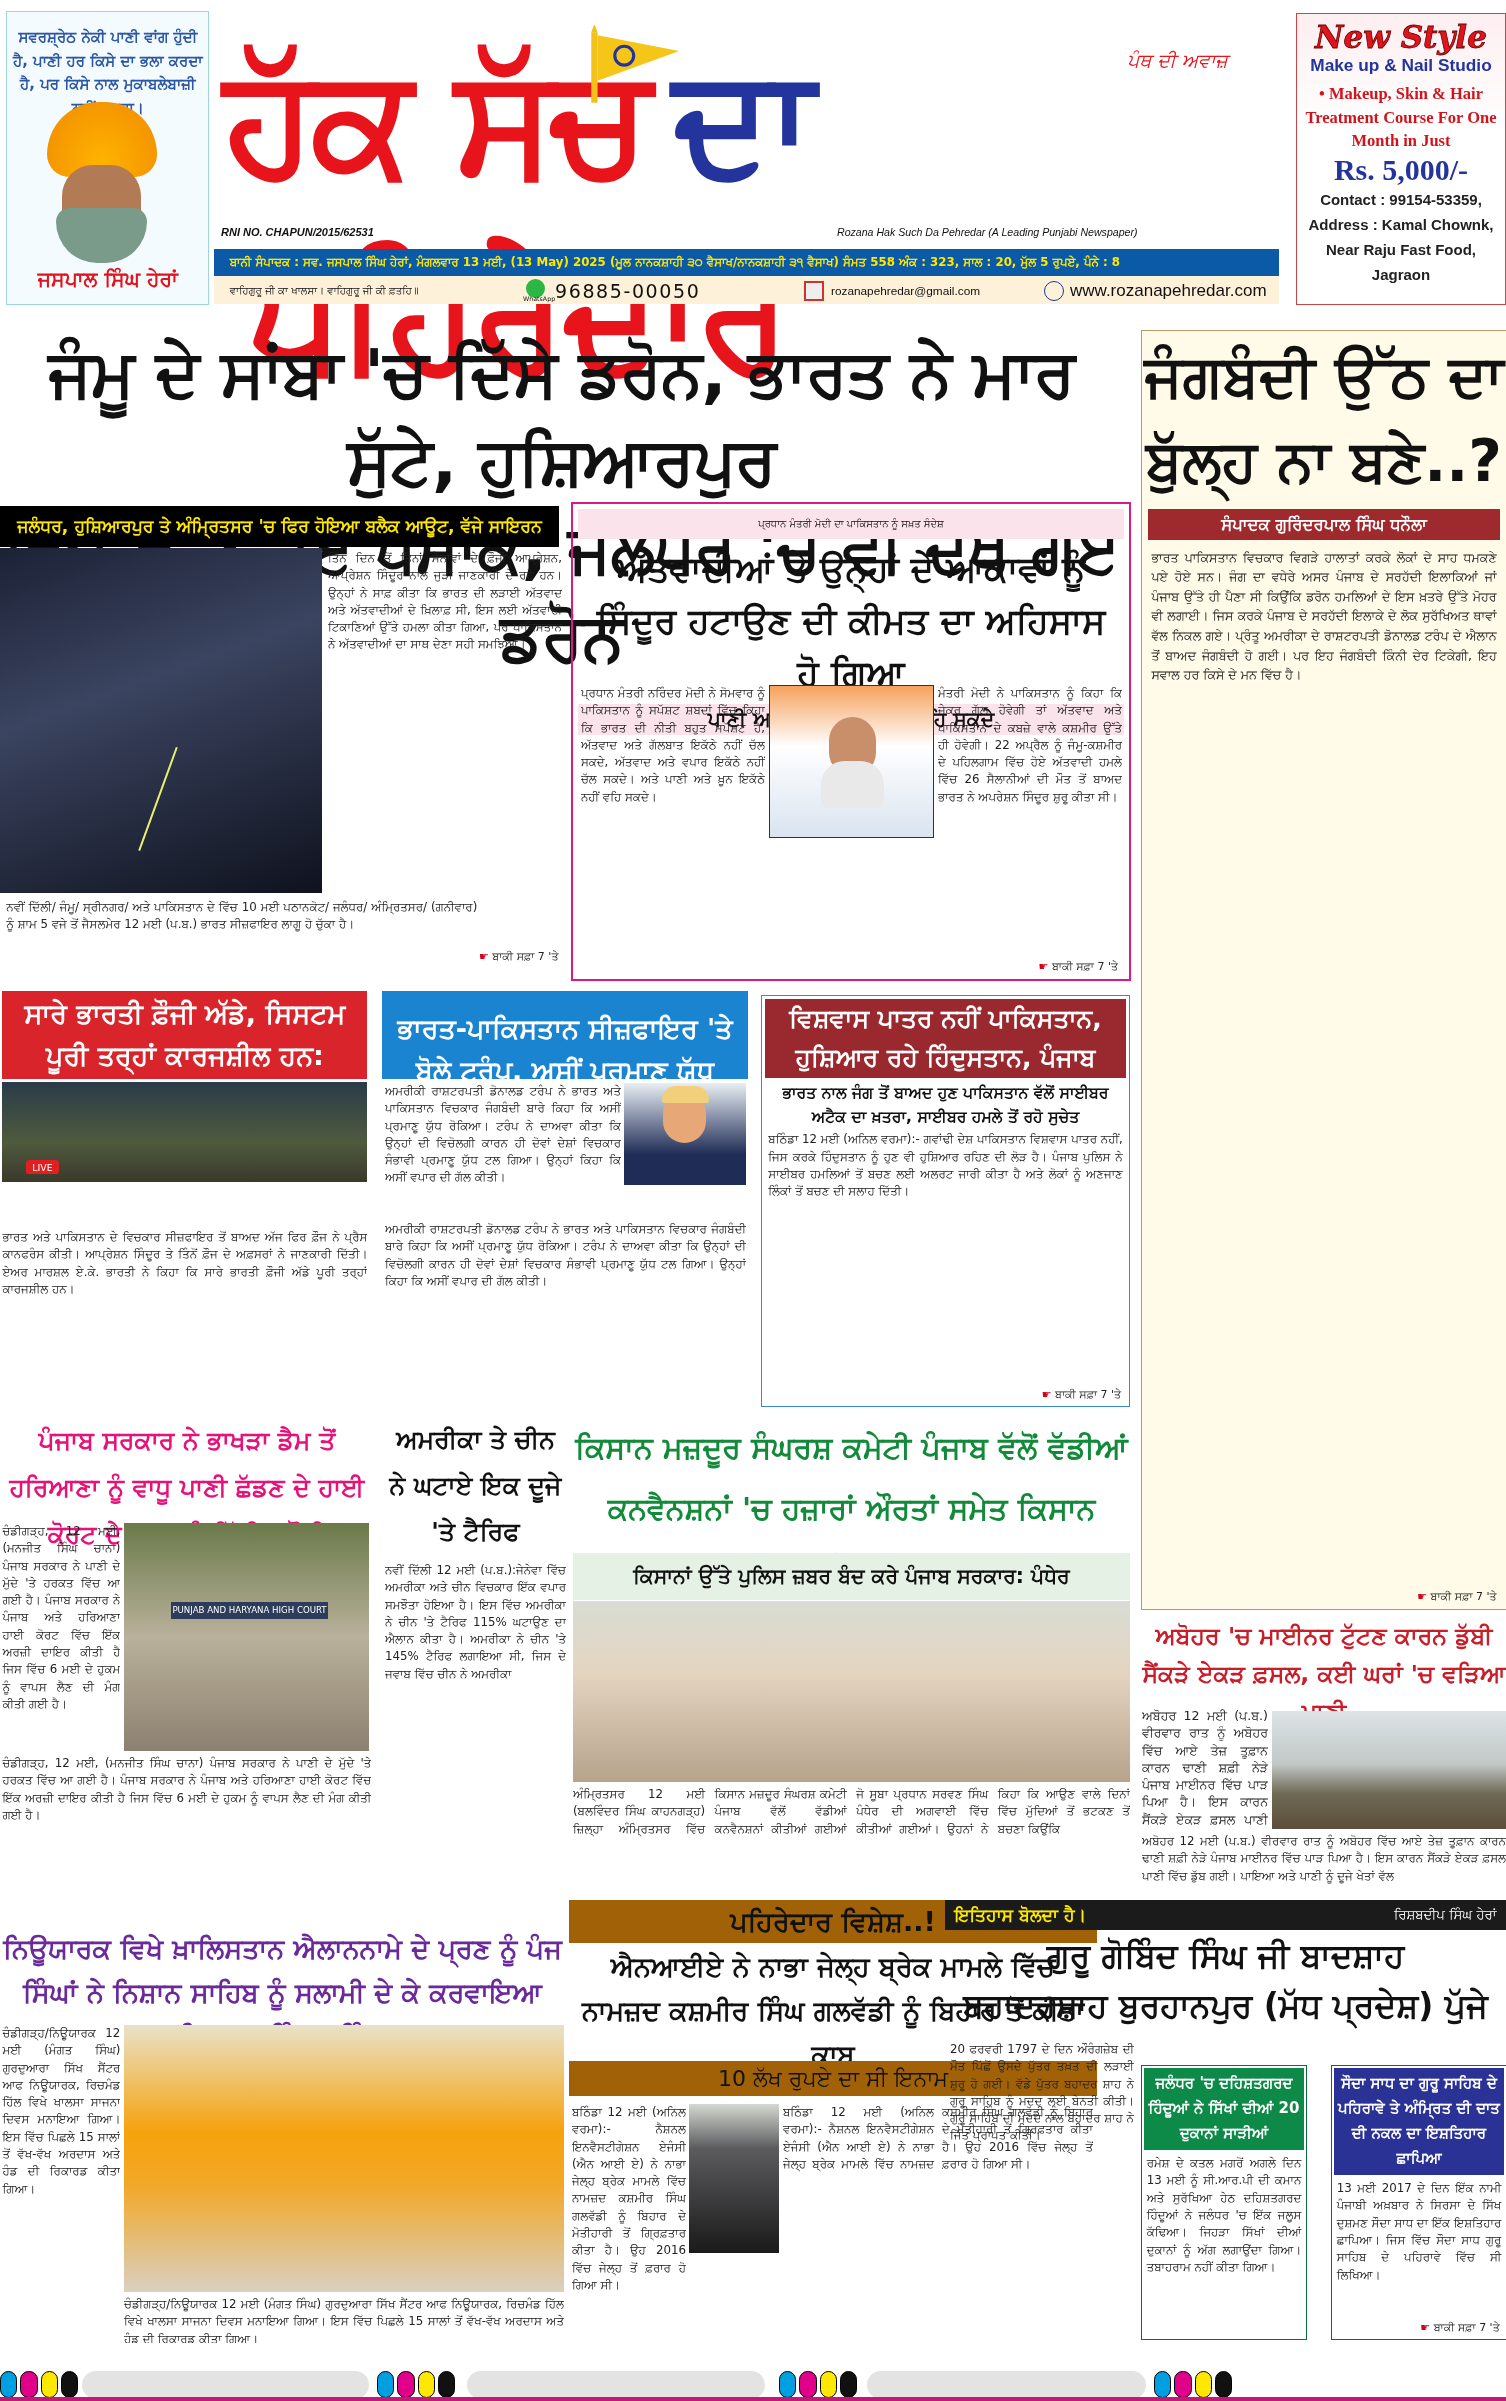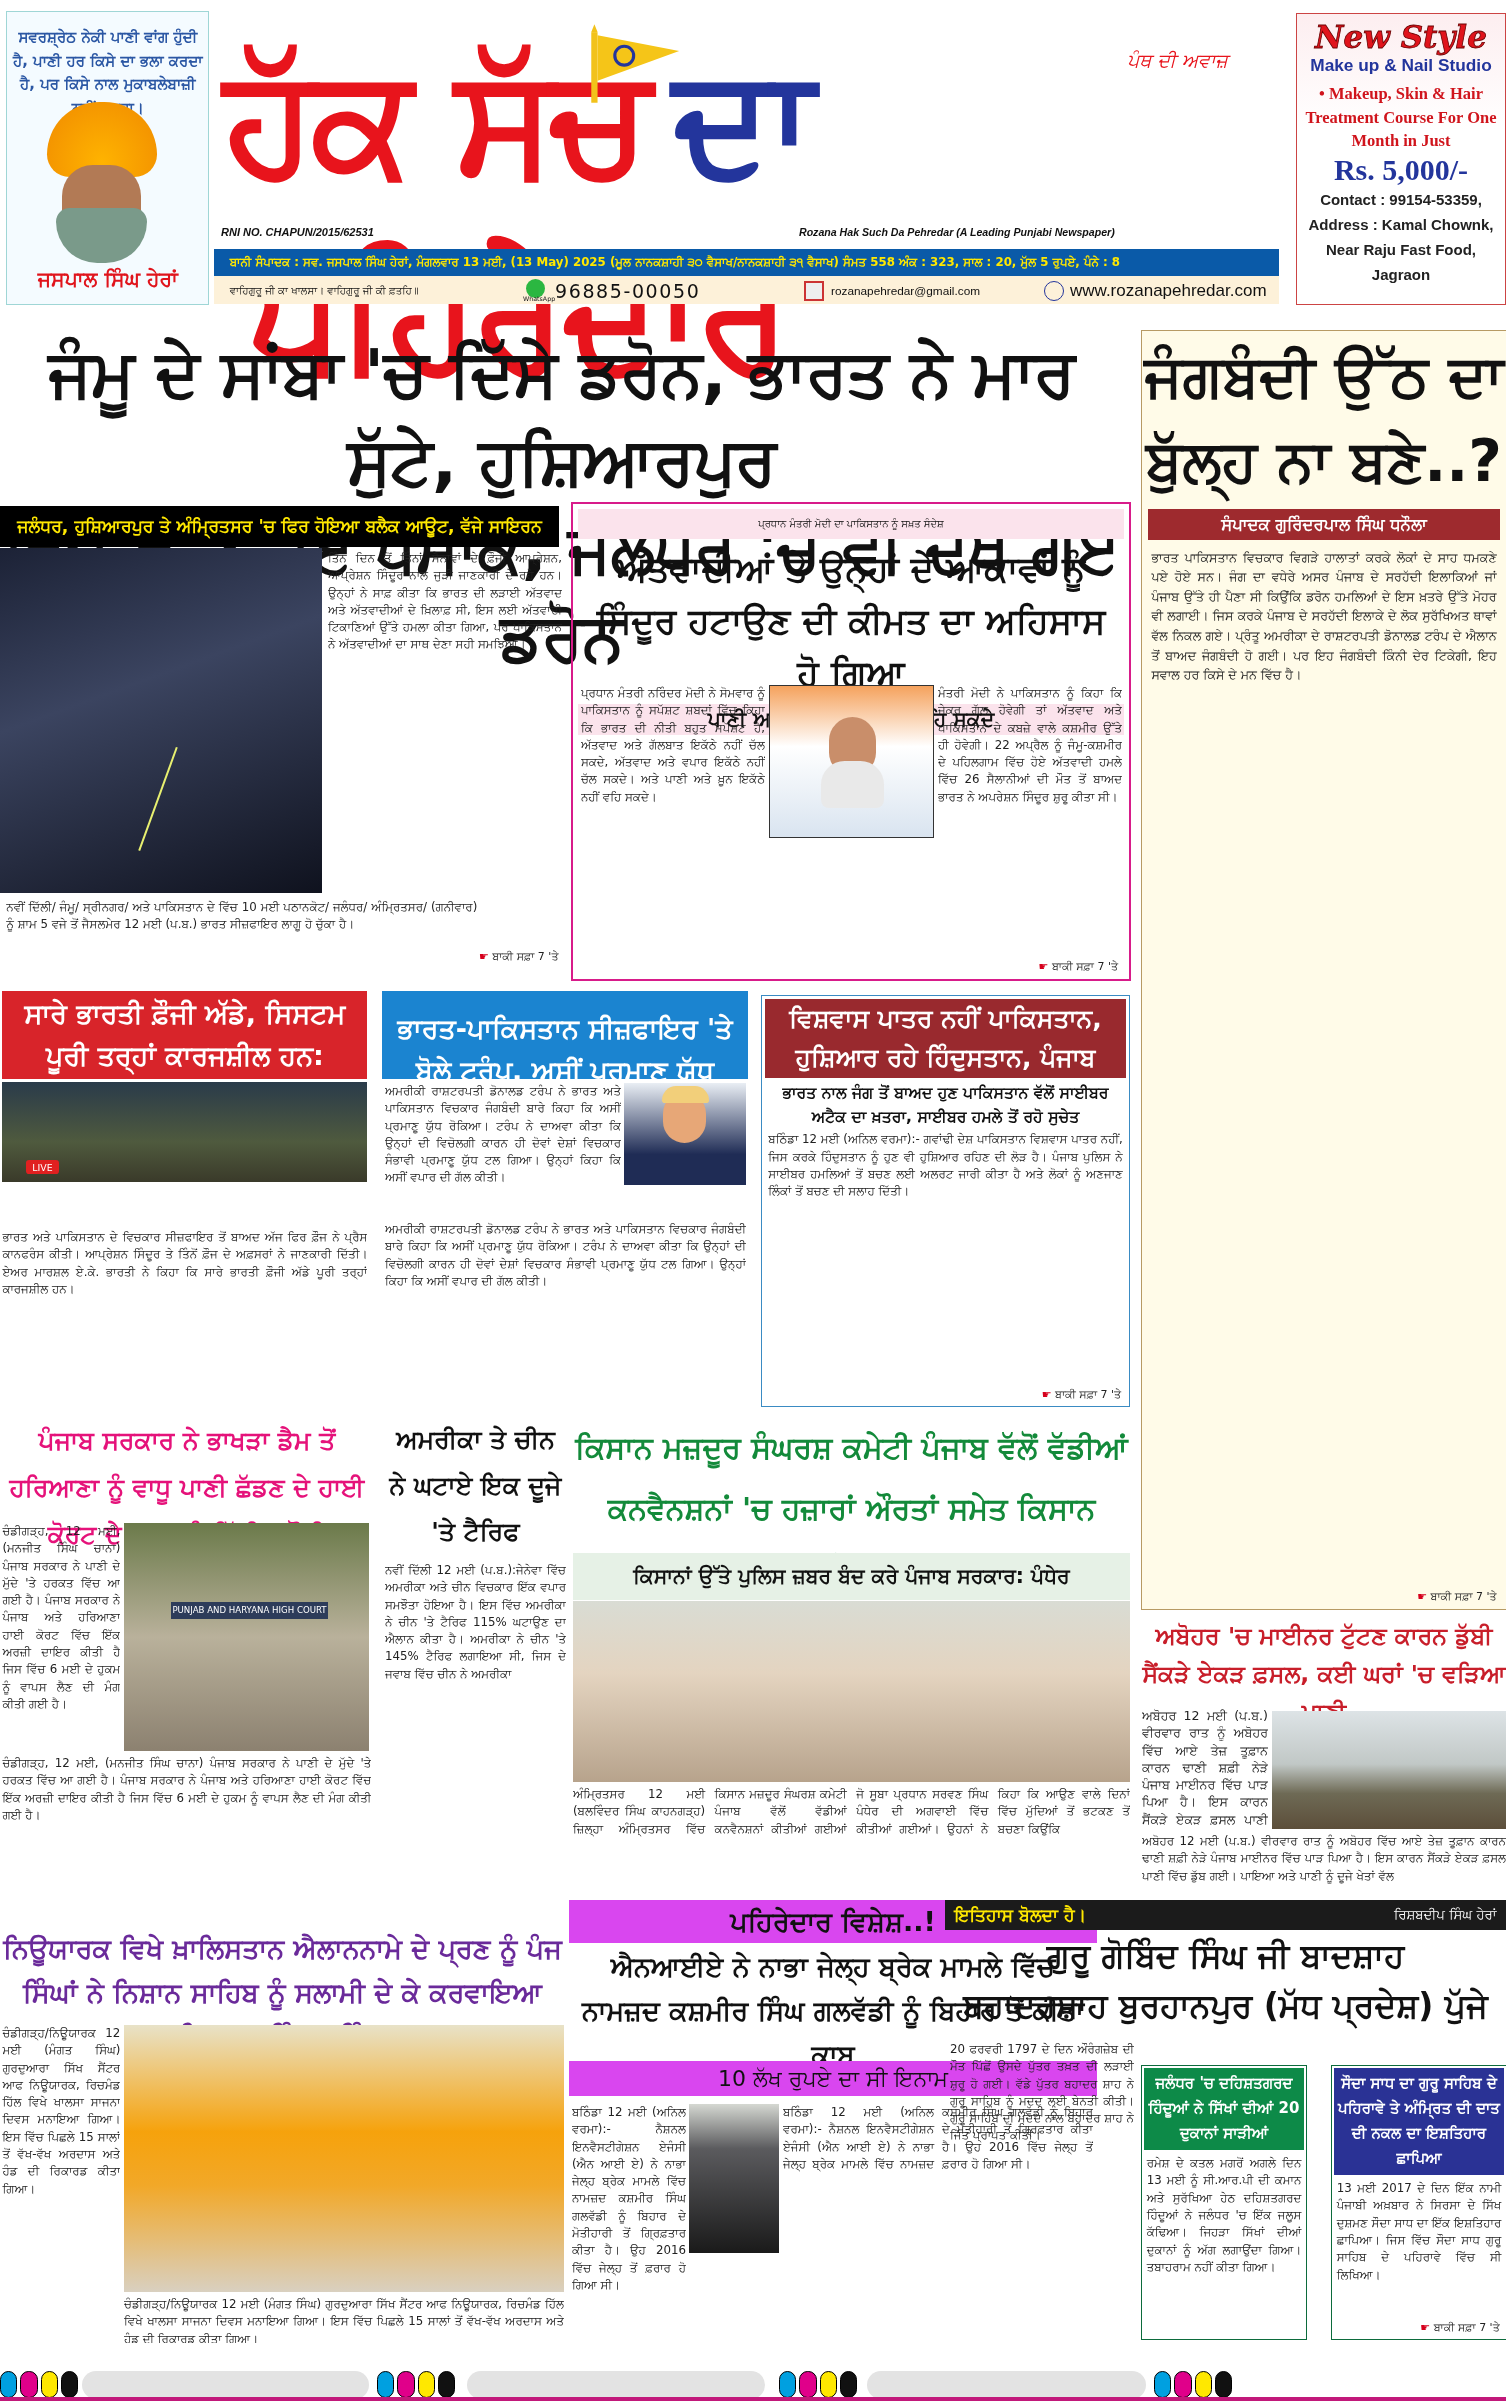--- a/index.html
+++ b/index.html
@@ -15,21 +15,21 @@
   .turban { position:absolute; left: 15.7px; top: 0; width: 110px; height: 75px; background: radial-gradient(ellipse at 50% 80%, #ffb300, #f08a00); border-radius: 55px 55px 23.6px 23.6px; }
   .face { position:absolute; left: 31px; top: 63px; width: 79px; height: 86px; background: #b27a55; border-radius: 31px 31px 39px 39px; }
   .beard { position:absolute; left: 25px; top: 106px; width: 91px; height: 55px; background: #7a9a8a; border-radius: 15.7px 15.7px 47px 47px; }
   .name-red { left: 6.3px; top: 267px; width: 203px; text-align: center; color: #e0141c; font-size: 20.4px; font-weight: bold; }
   .logo { left: 224px; top: 23.6px; width: 1036px; height: 196px; }
   .logo-red { color: #e8141c; font-size: 149px; font-weight: bold; line-height: 196px; font-family: "DejaVu Sans", sans-serif; letter-spacing: -4.7px; }
   .logo-blue { color: #23359c; }
   .flag { position:absolute; left: 361px; top: 23.6px; width: 102px; height: 79px; }
   .tagline { left: 1127px; top: 49px; color: #e8141c; font-size: 19px; font-style: italic; }
   .rni { left: 221px; top: 226px; font-family: "Liberation Sans", sans-serif; font-style: italic; font-weight: bold; font-size: 11px; }
-  .eng-name { left: 799px; top: 226px; font-family: "Liberation Sans", sans-serif; font-style: italic; font-weight: bold; font-size: 10.6px; }
+  .eng-name { left: 837px; top: 226px; font-family: "Liberation Sans", sans-serif; font-style: italic; font-weight: normal; font-size: 10.6px; }
   .blue-bar { left: 214px; top: 249px; width: 1065px; height: 27px; background: #0a5aa8; color: #ffe800; font-size: 11.8px; line-height: 27px; padding-left: 15.7px; white-space: nowrap; overflow: hidden; font-weight: bold; }
   .cream-bar { left: 214px; top: 276px; width: 1065px; height: 28px; background: #fdf1d9; font-size: 10.2px; line-height: 30px; }
   .ad-box { left: 1296px; top: 13.3px; width: 210px; height: 292px; border: 0.8px solid #c44; background: linear-gradient(180deg,#fdeef0,#fff 40%,#fff); text-align: center; }
   .ad-title { font-family: "DejaVu Serif", serif; font-style: italic; font-weight: bold; color: #e0141c; font-size: 31px; margin-top: 4.7px; -webkit-text-stroke: 0.8px #600; }
   .ad-sub { color: #23359c; font-weight: bold; font-size: 17.3px; font-family: "Liberation Sans", sans-serif; }
   .ad-course { color: #d0141c; font-size: 16.5px; line-height: 23.6px; font-family: "Liberation Serif", serif; font-weight: bold; }
   .ad-price { color: #23359c; font-size: 30px; font-family: "Liberation Serif", serif; font-weight: bold; }
   .ad-contact { color: #222; font-size: 15px; line-height: 25px; font-family: "Liberation Sans", sans-serif; font-weight: bold; }
   
   .main-head { left: 0; top: 330px; width: 1123px; text-align: center; font-size: 66px; line-height: 88px; font-weight: bold; color: #111; letter-spacing: -0.8px; }
@@ -39,21 +39,21 @@
   .black-bar { left: 0; top: 506px; width: 559px; height: 41px; background: #000; color: #ffe800; font-size: 17.3px; line-height: 41px; font-weight: bold; text-align: center; white-space: nowrap; }
   .photo { background: linear-gradient(160deg,#1c2236,#3b4460 40%,#0f121e); }
   .modi-box { left: 571px; top: 502px; width: 560px; height: 479px; border: 2.4px solid #d81b8a; }
   .pink-strip { background: #fbe3ec; text-align: center; }
   .red-box { background: #d8242a; color: #fff; text-align: center; font-weight: bold; }
   .blue-box { background: #1b84d0; color: #fff; text-align: center; font-weight: bold; }
   .maroon-box { background: #99292e; color: #fff; text-align: center; font-weight: bold; }
   .green-head { color: #138a3a; font-weight: bold; text-align: center; }
   .pink-head { color: #e5127a; font-weight: bold; text-align: center; }
   .purple-head { color: #6a2a9a; font-weight: bold; text-align: center; }
-  .grey-strip { background: #d946ef; text-align: center; }
+  .grey-strip { background: #a16207; text-align: center; }
   .cmyk { display: flex; gap: 3.1px; }
   .cmyk span { width: 17.3px; height: 27px; border: 1.6px solid #000; border-radius: 8.6px; display: inline-block; }
   .pill { height: 28px; background: #e3e3e3; border-radius: 14px; }
 </style>
 </head>
 <body>
 
 <div class="abs quote-box">
   <div class="quote-text">ਸਵਰਸ਼੍ਰੇਠ ਨੇਕੀ ਪਾਣੀ ਵਾਂਗ ਹੁੰਦੀ ਹੈ, ਪਾਣੀ ਹਰ ਕਿਸੇ ਦਾ ਭਲਾ ਕਰਦਾ ਹੈ, ਪਰ ਕਿਸੇ ਨਾਲ ਮੁਕਾਬਲੇਬਾਜ਼ੀ ਨਹੀਂ ਕਰਦਾ।</div>
 </div>

